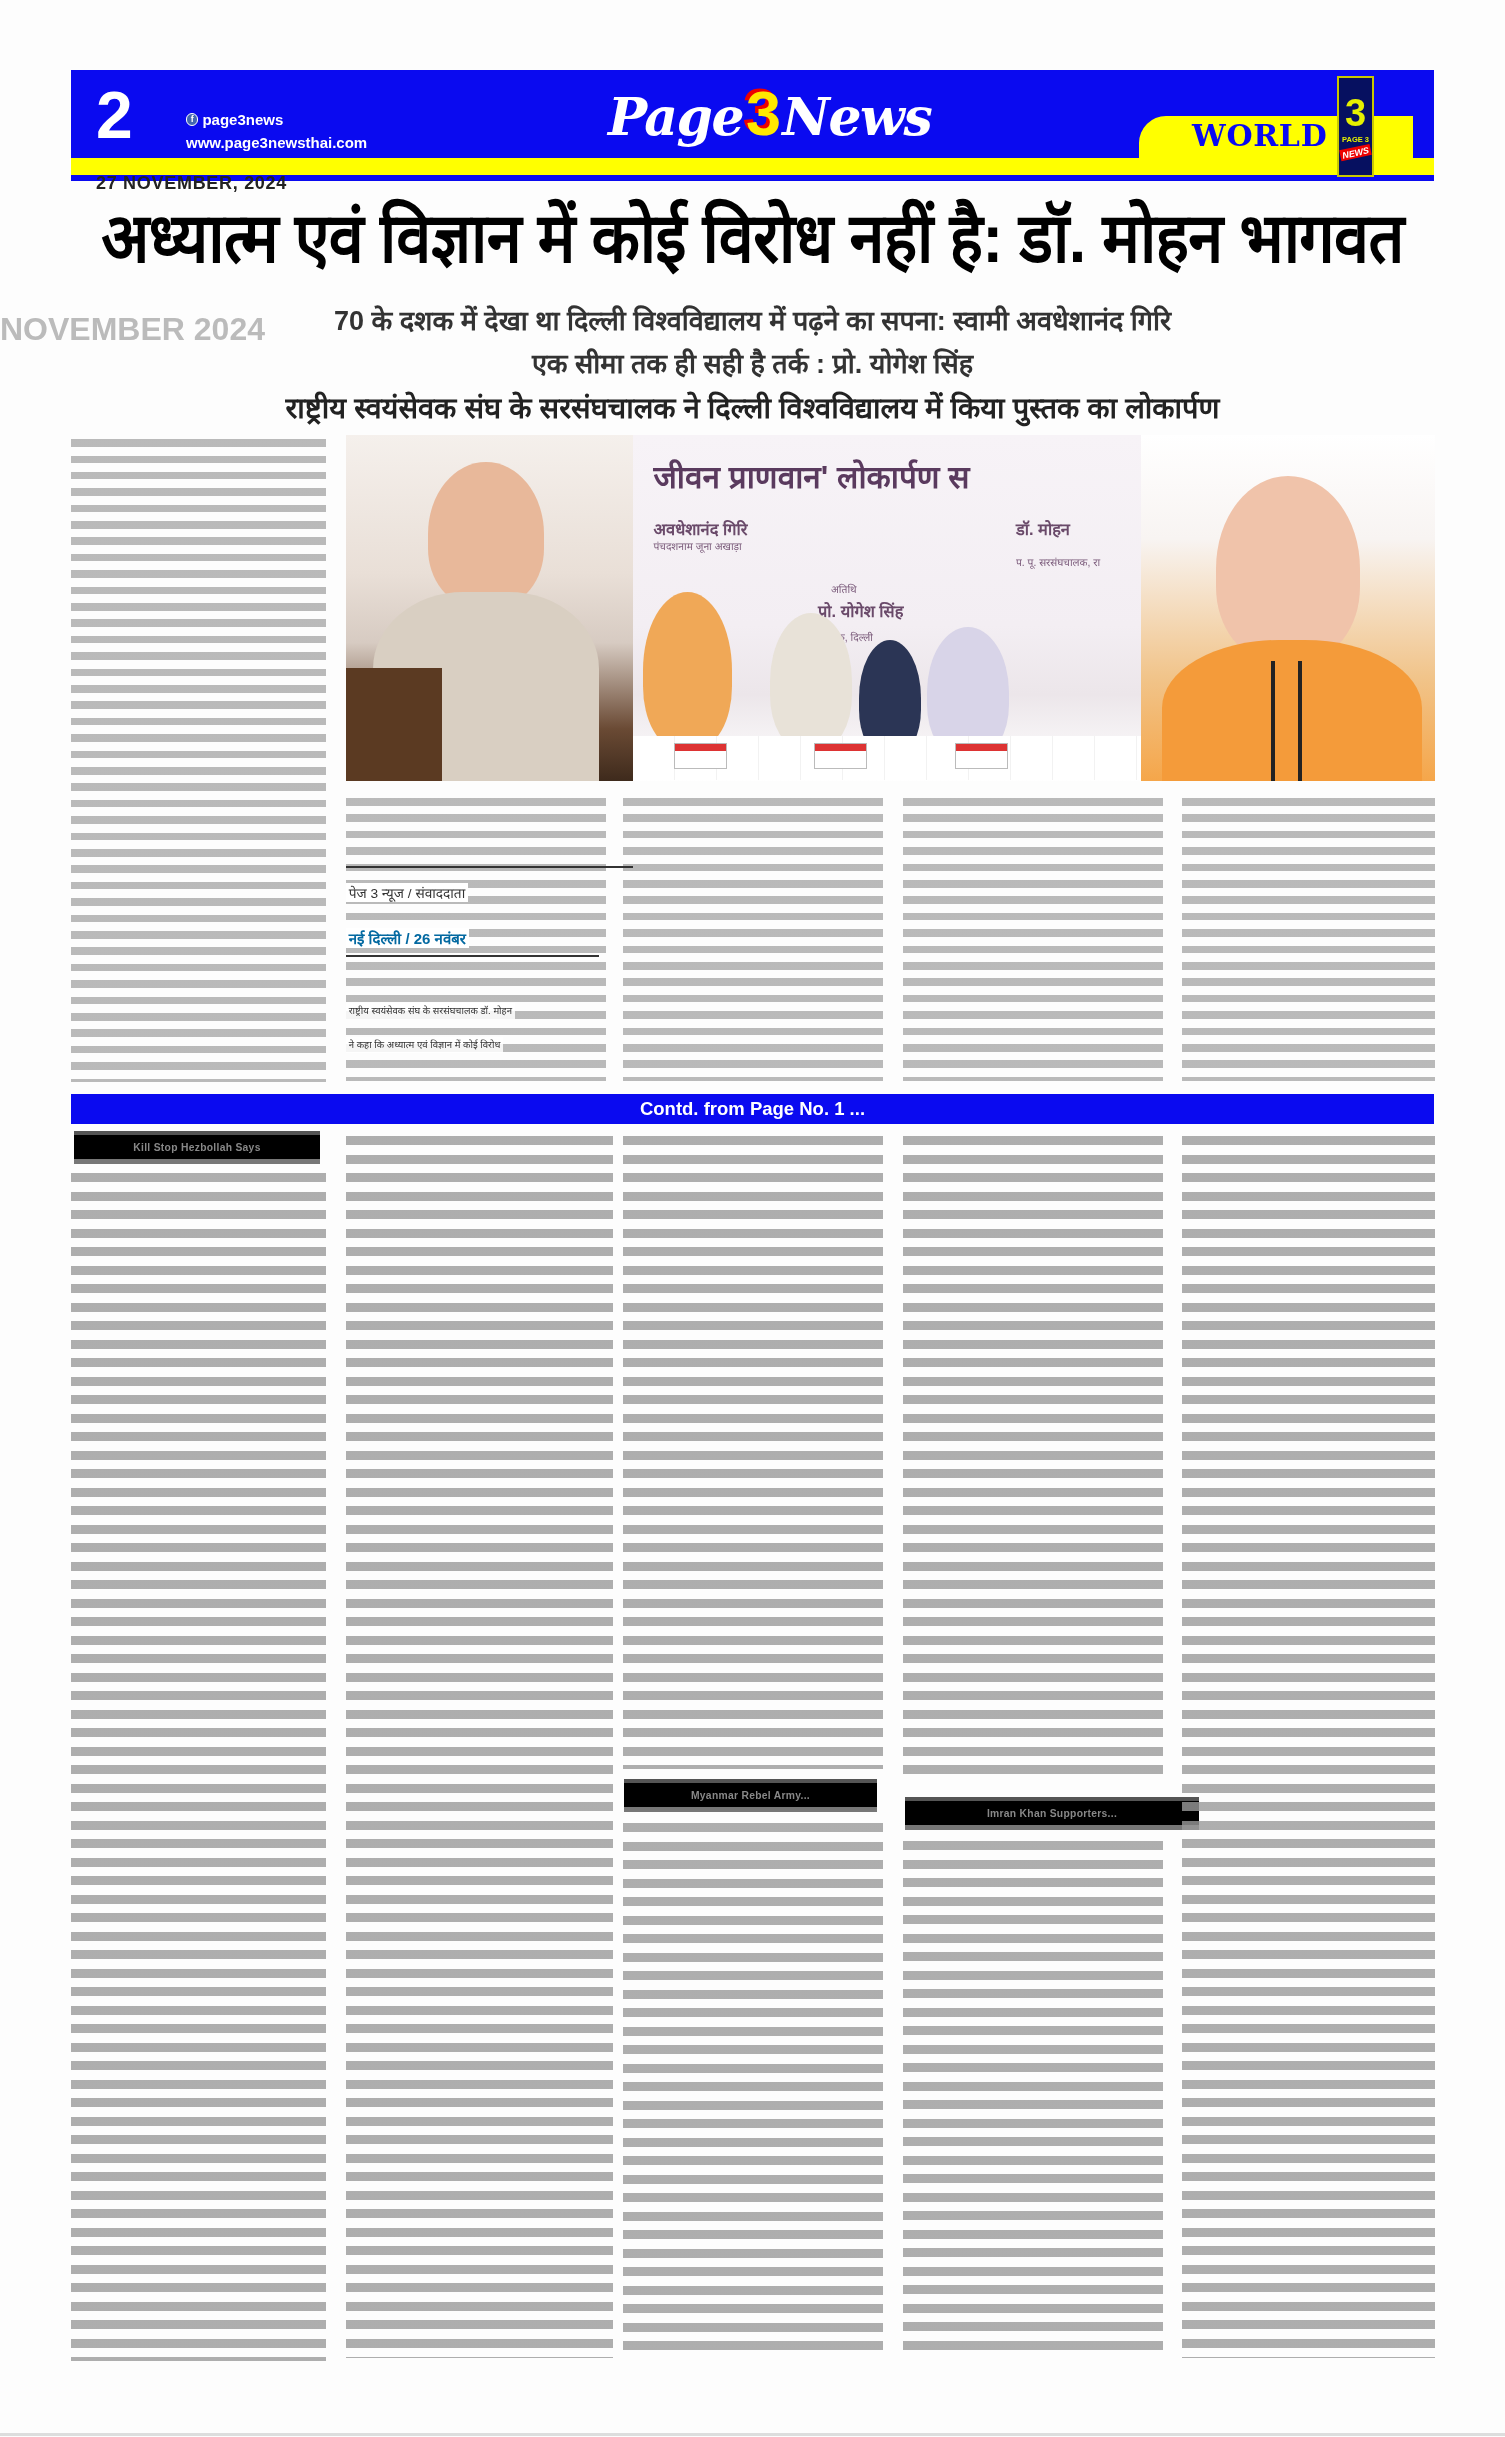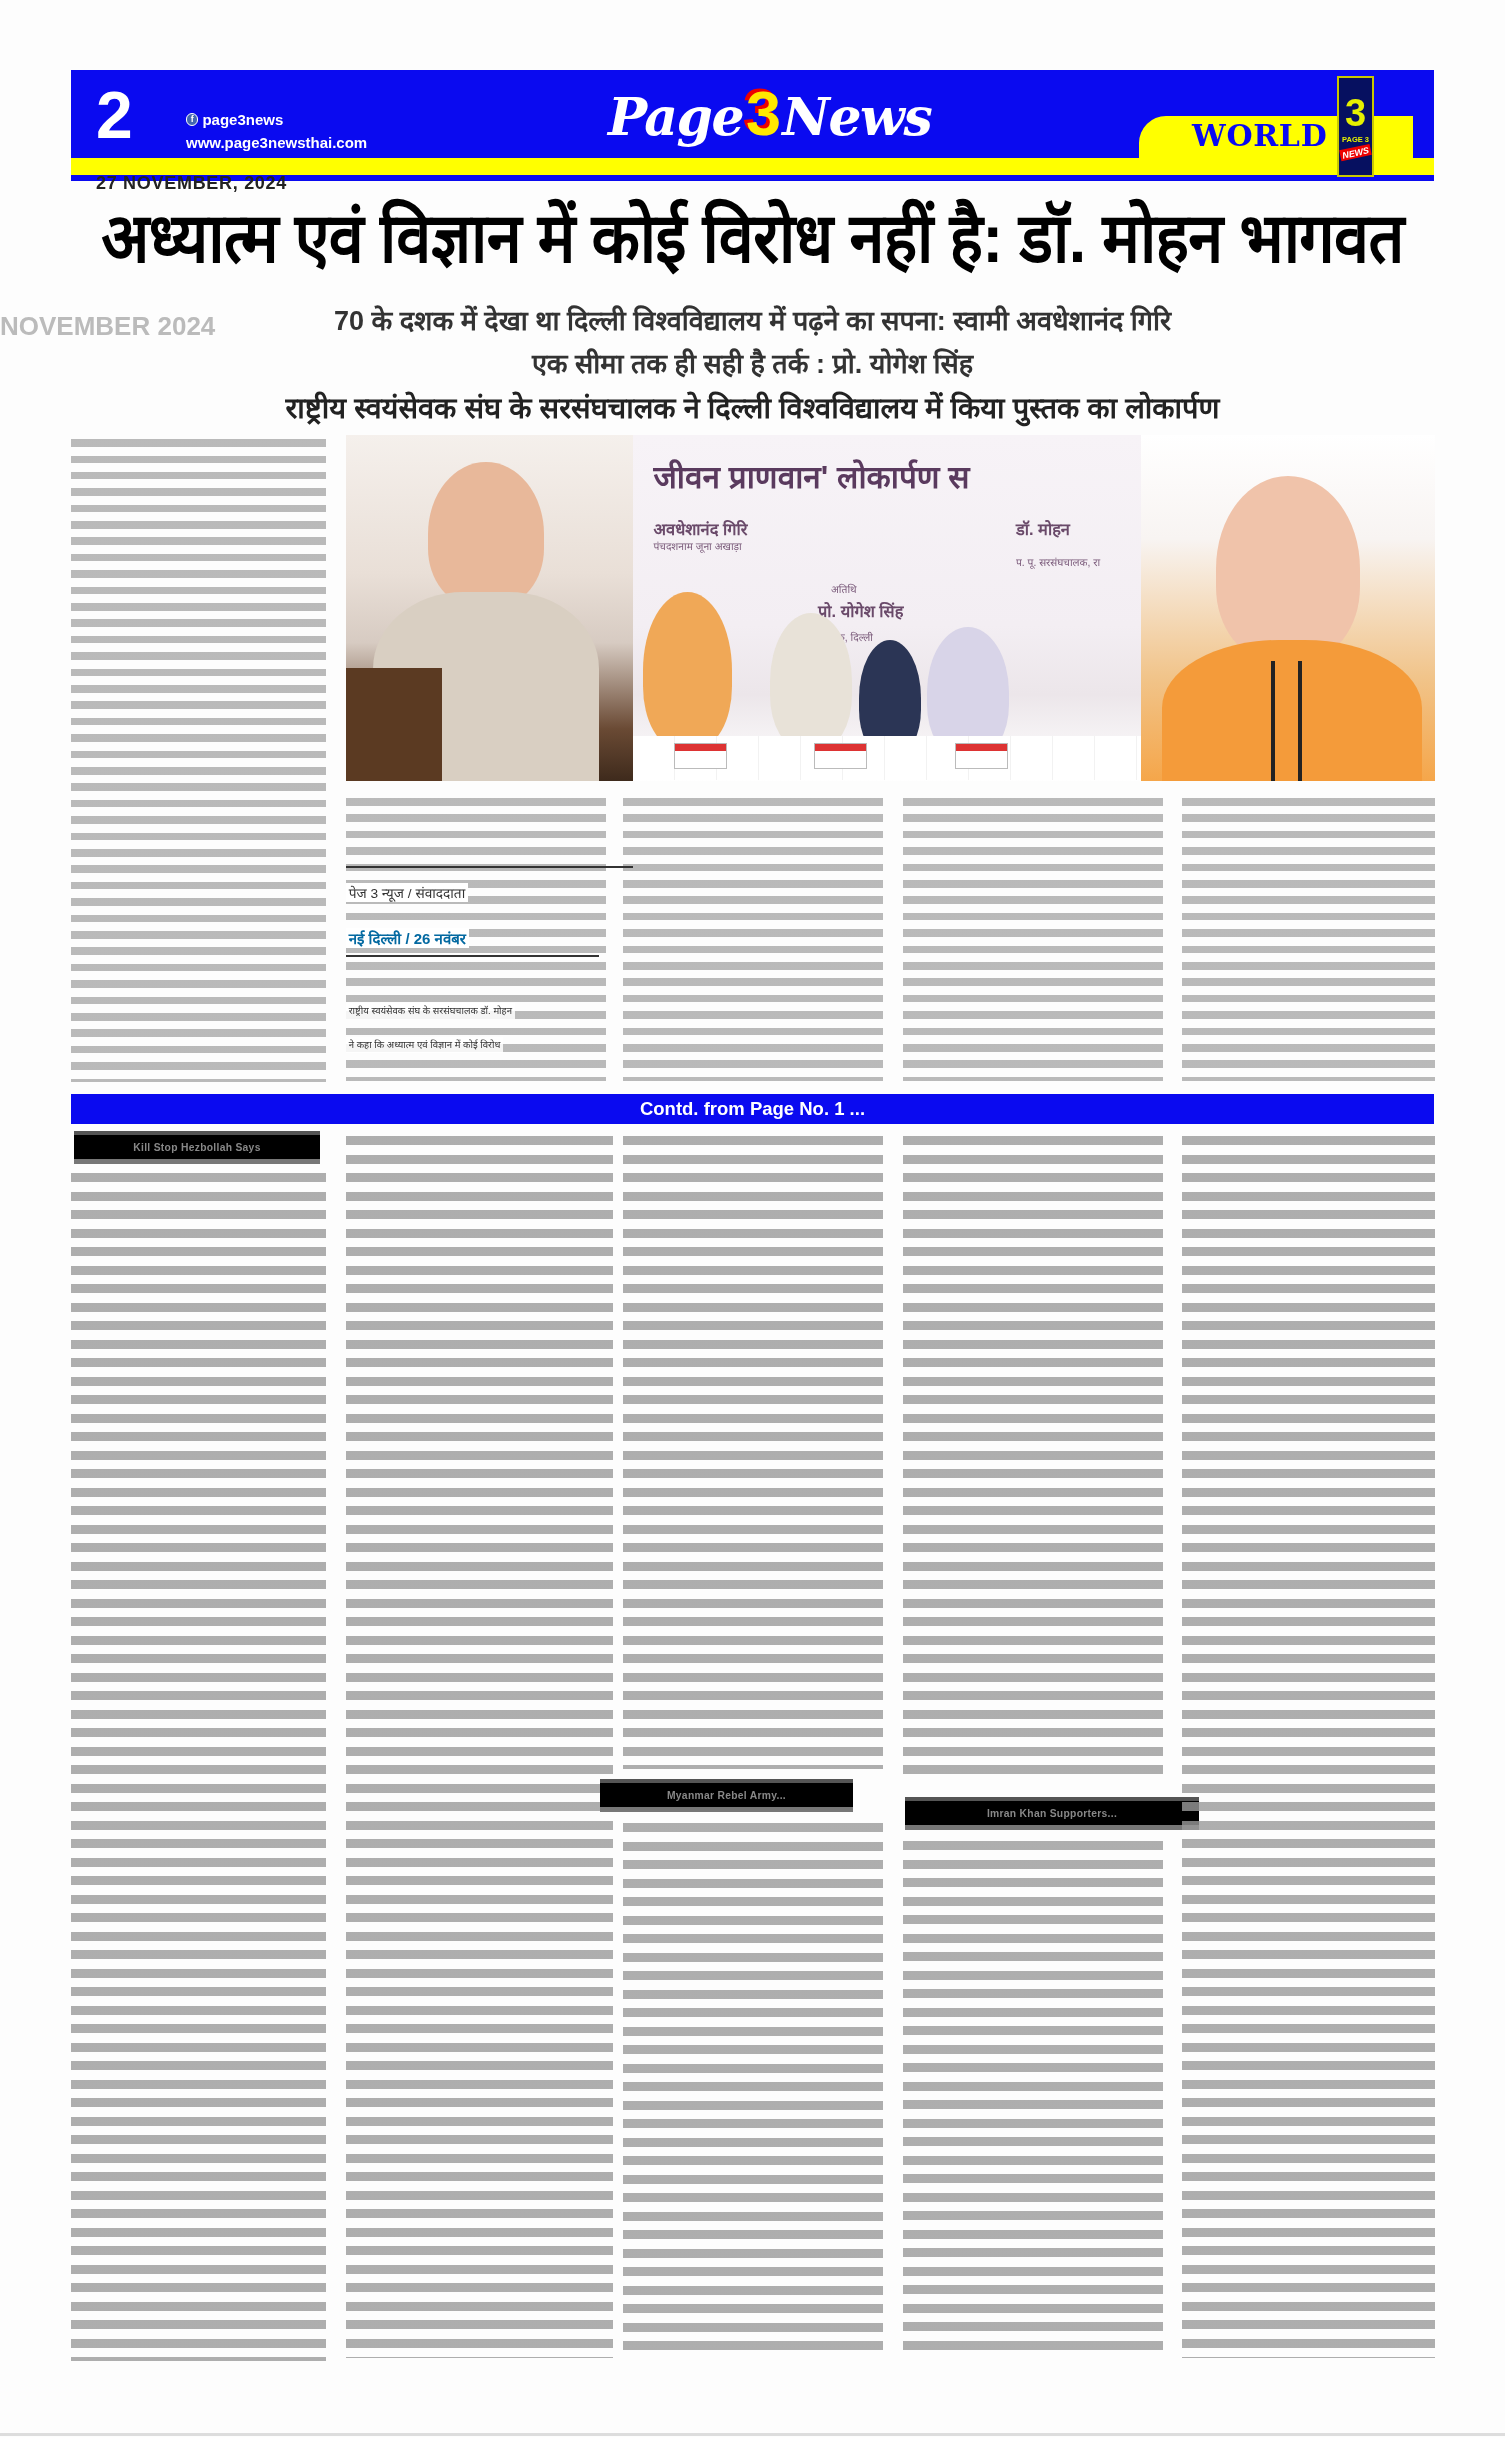--- a/index.html
+++ b/index.html
@@ -22,21 +22,21 @@
   .brand-badge { position: absolute; left: 1266px; top: 5.5px; width: 37px; height: 101px; background: #061060; border: 2.1px solid #c8c800; display: flex; flex-direction: column; align-items: center; justify-content: center; }
   .brand-badge .b3 { font-size: 38px; font-weight: 900; color: #e6f000; line-height: 1; }
   .brand-badge .bp { font-size: 7.5px; font-weight: 700; color: #e6f000; margin-top: 2.7px; }
   .brand-badge .bn { font-size: 9px; font-weight: 900; font-style: italic; color: #fff; background: #e00; padding: 0.7px 2.1px; transform: rotate(-12deg); margin-top: 2.7px; }
 
   
   .headline { position: absolute; left: 71px; top: 205px; width: 1363px; text-align: center; font-size: 63px; font-weight: 900; line-height: 1.05; color: #000; letter-spacing: -0.7px; transform: scaleY(1.1); }
   .sub1 { position: absolute; left: 71px; top: 301px; width: 1363px; text-align: center; font-size: 27px; font-weight: 700; color: #333; }
   .sub2 { position: absolute; left: 71px; top: 344px; width: 1363px; text-align: center; font-size: 27px; font-weight: 700; color: #333; }
   .sub3 { position: absolute; left: 71px; top: 387px; width: 1363px; text-align: center; font-size: 29px; font-weight: 700; color: #222; }
-  .ghost-date { position: absolute; left: 0; top: 313px; font-size: 26px; font-weight: 700; color: #bbb; line-height: 1; }
+  .ghost-date { position: absolute; left: 0; top: 313px; font-size: 32px; font-weight: 700; color: #bbb; line-height: 1; }
 
   
   .photo-wrap { position: absolute; top: 435px; height: 346px; overflow: hidden; }
   .photo-left { left: 346px; width: 287px; background: linear-gradient(180deg,#f5f0ec 0%, #e9dfd7 40%, #d7cbc2 60%, #6a4a34 85%, #3e2a1c 100%); }
   .photo-mid { left: 633px; width: 601px; background: linear-gradient(180deg,#f7f3f7 0%, #f3eef3 55%, #ece6ea 75%, #ffffff 100%); }
   .photo-right { left: 1141px; width: 294px; background: linear-gradient(180deg,#ffffff 0%, #f8f4f2 30%, #f1c48a 70%, #f5a64a 100%); }
   .person { position: absolute; border-radius: 50% 50% 40% 40%; }
   .banner-text { position: absolute; left: 20.5px; top: 19px; font-size: 31.5px; font-weight: 700; color: #5a3a5e; white-space: nowrap; }
   .banner-name { position: absolute; font-size: 16.4px; font-weight: 700; color: #6a4a6a; white-space: nowrap; }
   .banner-small { position: absolute; font-size: 10.3px; color: #7a5a7a; white-space: nowrap; }
@@ -163,21 +163,21 @@
 </div>
 <div class="col" style="left:71px;top:1170px;width:255px;height:1191px;">
     <div class="lines dark"></div>
   </div>
 <div class="col" style="left:346px;top:1133px;width:267px;height:1225px;">
     <div class="lines dark"></div>
   </div>
 <div class="col" style="left:623px;top:1133px;width:260px;height:636px;">
     <div class="lines dark"></div>
   </div>
-<div class="section-label" style="left:600px;top:1779px;width:253px;">
+<div class="section-label" style="left:624px;top:1779px;width:253px;">
   <span>Myanmar Rebel Army...</span>
 </div>
 <div class="col" style="left:623px;top:1820px;width:260px;height:534px;">
     <div class="lines dark"></div>
   </div>
 <div class="col" style="left:903px;top:1133px;width:260px;height:650px;">
     <div class="lines dark"></div>
   </div>
 <div class="section-label" style="left:905px;top:1797px;width:294px;">
   <span>Imran Khan Supporters...</span>

